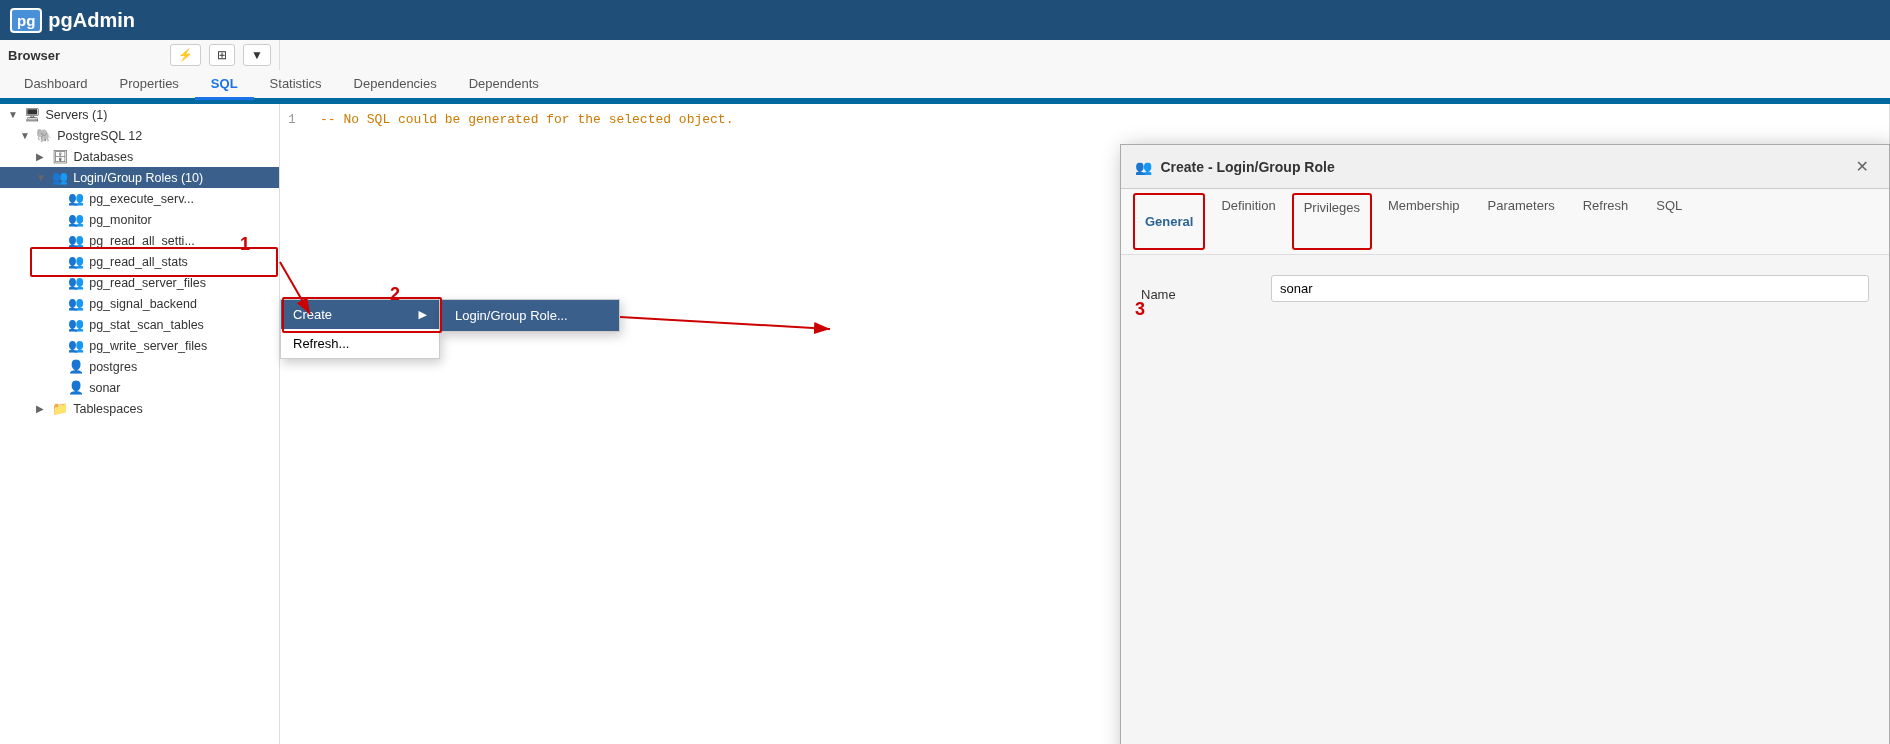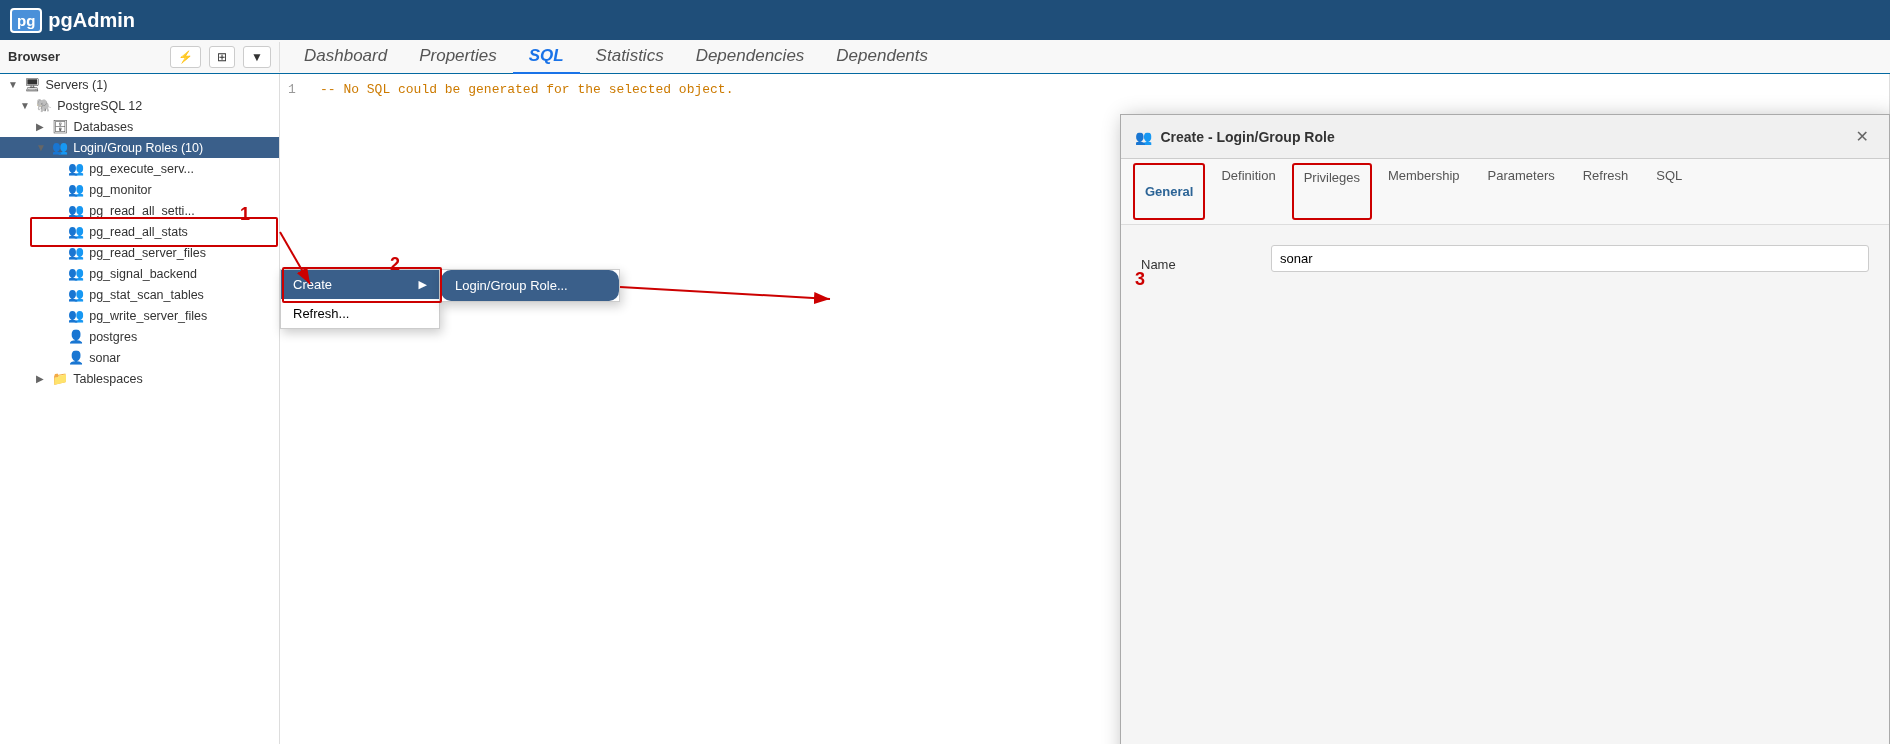--- a/index.html
+++ b/index.html
@@ -67,25 +67,24 @@
       display: flex;
       align-items: center;
       background: #f8f8f8;
       border-bottom: 2px solid #ddd;
       padding: 0 8px;
       height: 38px;
     }
     .tab-item {
       padding: 6px 16px;
       cursor: pointer;
-      font-size: 17px;
+      font-size: 13px;
       color: #555;
       border-bottom: 3px solid transparent;
       margin-bottom: -2px;
-      font-style: italic;
     }
     .tab-item.active {
       color: #1a73e8;
       border-bottom: 3px solid #1a73e8;
       font-weight: 600;
     }
 
     
     .content-area {
       display: flex;
@@ -181,21 +180,20 @@
       box-shadow: 2px 4px 10px rgba(0,0,0,0.2);
       z-index: 101;
       min-width: 180px;
     }
     .submenu-item {
       padding: 8px 14px;
       cursor: pointer;
       font-size: 13px;
       background: #3a5f8a;
       color: white;
-      border-radius: 10px;
     }
 
     
     .modal-overlay {
       position: absolute;
       right: 0;
       top: 40px;
       width: 770px;
       height: 704px;
       background: white;
@@ -322,21 +320,21 @@
 
 <div class="navbar">
   <div class="navbar-brand">
     <span class="pg-logo">pg</span>
     <span>pgAdmin</span>
   </div>
 </div>
 
 <div class="main-layout">
 
-  <div style="display:flex; align-items:center; background:#f8f8f8; border-bottom:1px solid #0369a1;">
+  <div style="display:flex; align-items:flex-start; background:#f8f8f8; border-bottom:6px solid #0369a1;flex-direction:column;">
     <div style="width:280px; display:flex; align-items:center; padding:4px 8px; border-right:1px solid #ddd; gap:8px;">
       <span style="font-weight:600; font-size:13px; color:#333; flex:1;">Browser</span>
       <button class="toolbar-btn">⚡</button>
       <button class="toolbar-btn">⊞</button>
       <button class="toolbar-btn">▼</button>
     </div>
     <div class="tab-bar" style="flex:1; border-bottom:none; height:auto;">
       <div class="tab-item">Dashboard</div>
       <div class="tab-item">Properties</div>
       <div class="tab-item active">SQL</div>

